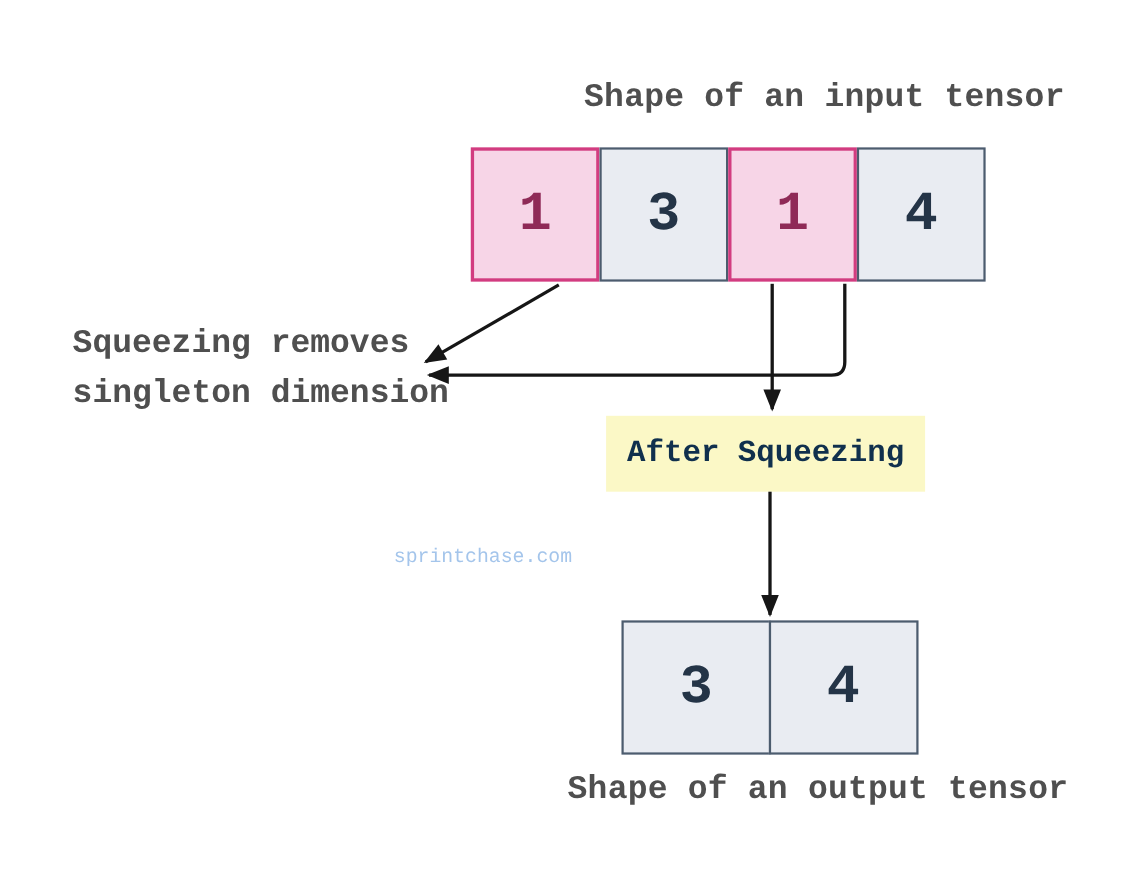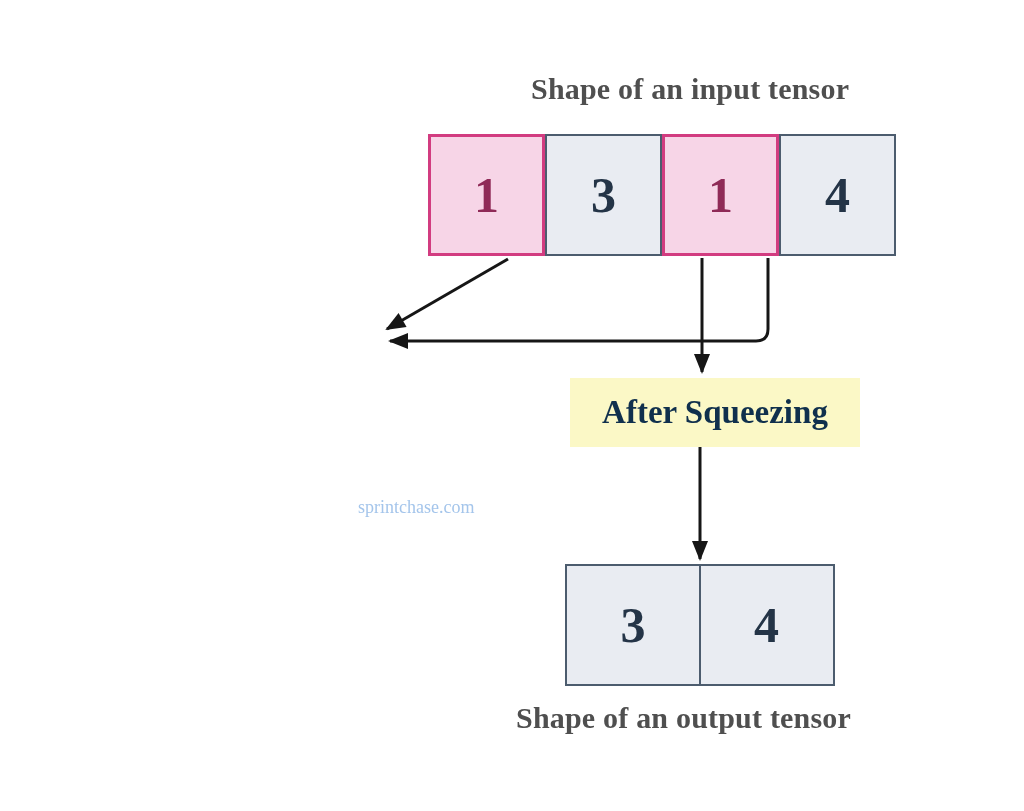--- a/index.html
+++ b/index.html
@@ -5,21 +5,21 @@
   :root{
     --pink_bg:#f7d5e7; --pink_border:#d23c80;
     --slate_bg:#e9ecf2; --slate_border:#4c5c6e;
     --navy_text:#243447; --magenta_text:#8f2a57;
     --gray_text:#4f4f4f; --yellow_bg:#fbf8c6; --yellow_text:#10304d;
     --watermark:#a4c5eb; --arrow:#161616;
   }
   html,body{margin:0;padding:0;background:#ffffff;}
   .canvas{
     position:relative; width:1004px; height:811px; background:#ffffff;
-    font-family:Liberation Serif, serif; overflow:hidden;
+    font-family:Liberation Mono, monospace; overflow:hidden;
   }
   .diagram-title{
     position:absolute; font-size:30px; font-weight:600; color:var(--gray_text);
     white-space:nowrap; letter-spacing:0.2px;
   }
   .title-input{left:531px; top:72px;}
   .title-output{left:516px; top:701px;text-align:center;}
   .tensor-row{position:absolute; display:flex;}
   .input-row{left:428px; top:134px;}
   .output-row{left:565px; top:564px;}
@@ -37,23 +37,23 @@
     color:var(--navy_text);
   }
   .output-row .cell{width:136px;}
   .output-row .cell + .cell{margin-left:-2.5px;}
   .squeeze-note{
     position:absolute; left:66px; top:291px;
     font-size:30px; font-weight:600; color:var(--gray_text);
     line-height:45px; white-space:nowrap;
   }
   .after-badge{
-    position:absolute; left:570px; top:378px; width:290px; height:69px;
+    position:absolute; left:551px; top:378px; width:290px; height:69px;
     background:var(--yellow_bg); display:flex; align-items:center; justify-content:center;
-    font-size:33px; font-weight:600; color:var(--yellow_text); white-space:nowrap;text-align:center;
+    font-size:28px; font-weight:600; color:var(--yellow_text); white-space:nowrap;text-align:center;
   }
   .watermark{
     position:absolute; left:358px; top:497px;
     font-size:18px; font-weight:400; color:var(--watermark); white-space:nowrap;
   }
   .arrows-layer{position:absolute; left:0; top:0; pointer-events:none;}
 </style>
 </head>
 <body>
 
@@ -61,20 +61,24 @@
 
   <div class="diagram-title title-input">Shape of an input tensor</div>
 
   <div class="tensor-row input-row">
     <div class="cell pink">1</div>
     <div class="cell slate">3</div>
     <div class="cell pink">1</div>
     <div class="cell slate">4</div>
   </div>
 
+  <div class="squeeze-note">
+    <div>Squeezing removes</div>
+    <div>singleton dimension</div>
+  </div>
 
   <div class="after-badge">After Squeezing</div>
 
   <div class="watermark">sprintchase.com</div>
 
   <div class="tensor-row output-row">
     <div class="cell slate">3</div>
     <div class="cell slate">4</div>
   </div>
 

